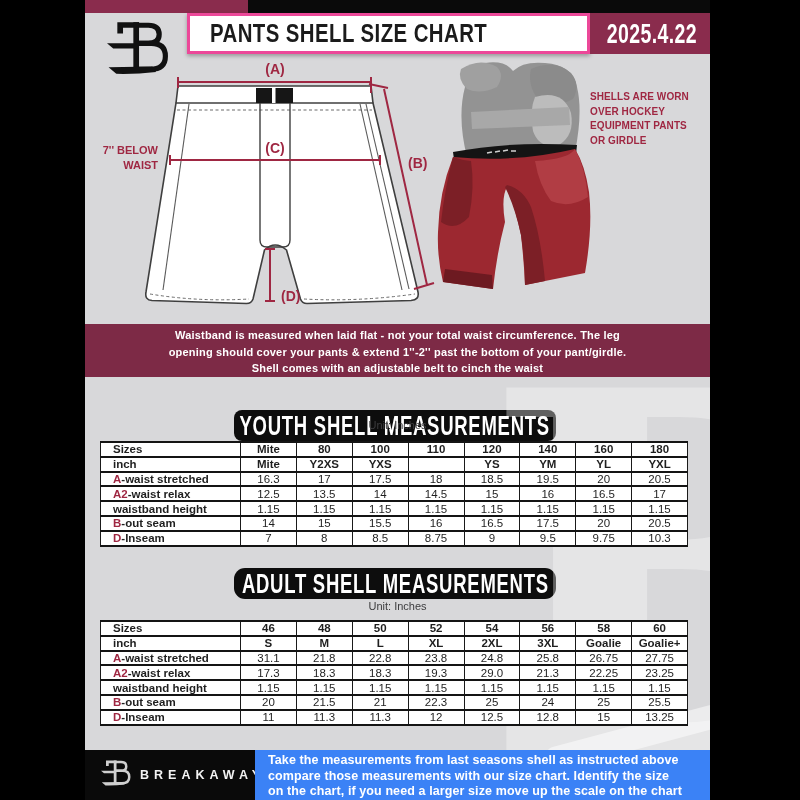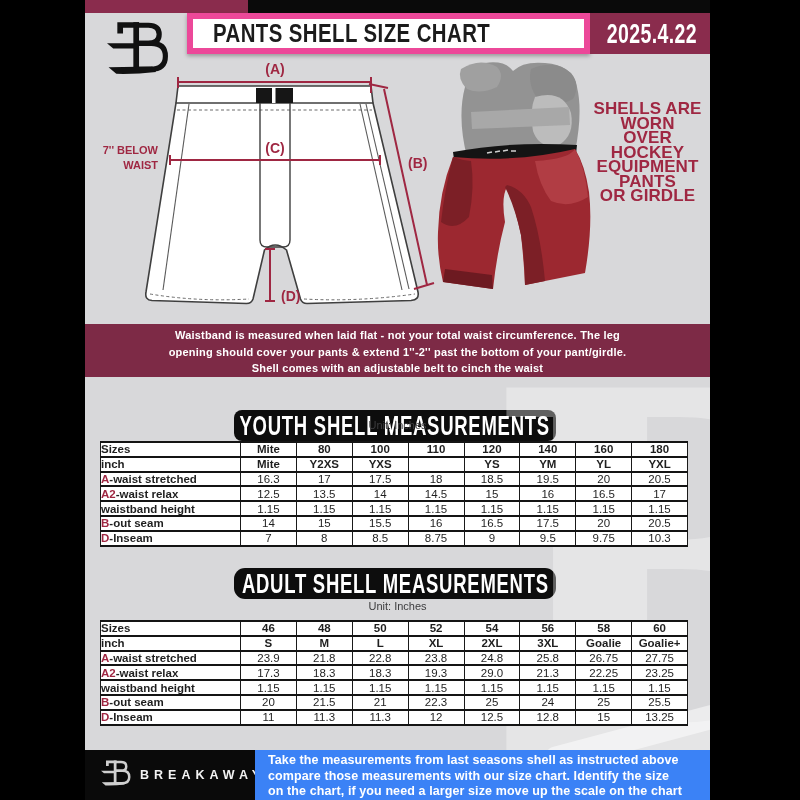--- a/index.html
+++ b/index.html
@@ -7,34 +7,34 @@
         font-family:"Liberation Sans",sans-serif;}
   .content{position:absolute;left:85px;top:0;width:625px;height:800px;background:#d8d8da;overflow:hidden;}
 
   
   .strip-black{position:absolute;left:0;top:0;width:625px;height:13px;background:#0a0a0a;}
   .strip-maroon{position:absolute;left:0;top:0;width:163px;height:13px;background:#8a2c4d;}
 
   
   .logo-box{position:absolute;left:22px;top:17px;width:62px;height:62px;color:#111;}
   .titlebar{position:absolute;left:102px;top:13px;width:403px;height:41px;background:#fff;
-            border:6px solid #ec4899;box-sizing:border-box;box-shadow:0 2px 4px rgba(0,0,0,.3);
+            border:3px solid #ec4899;box-sizing:border-box;box-shadow:0 2px 4px rgba(0,0,0,.3);
             display:flex;align-items:center;}
   .titlebar .t{display:inline-block;margin-left:20px;font-size:24px;font-weight:700;color:#1b1b1b;
                letter-spacing:.5px;transform:scale(.85,1.05);transform-origin:left center;white-space:nowrap;}
   .datebox{position:absolute;left:505px;top:13px;width:124px;height:41px;background:#8a2c4d;
            display:flex;align-items:center;justify-content:center;}
   .datebox .d{display:inline-block;font-size:25px;font-weight:700;color:#fff;letter-spacing:.5px;
               transform:scale(.78,1.08);white-space:nowrap;}
 
   
   .shorts-svg{position:absolute;left:18px;top:58px;}
   .pants-svg{position:absolute;left:350px;top:57px;}
-  .photo-note{position:absolute;left:505px;top:102px;width:115px;color:#9f2742;
-              font-size:17px;font-weight:700;line-height:14.5px;letter-spacing:.1px;text-align:center;}
+  .photo-note{position:absolute;left:505px;top:90px;width:115px;color:#9f2742;
+              font-size:10px;font-weight:700;line-height:14.5px;letter-spacing:.1px;}
 
   
   .notice{position:absolute;left:0;top:324px;width:625px;height:53px;background:#7d2a46;
           color:#fff;text-align:center;font-size:11px;font-weight:600;letter-spacing:.2px;
           line-height:16.5px;padding-top:3px;box-sizing:border-box;}
 
   
   .band{position:absolute;left:149px;width:322px;height:31px;background:#0d0d0d;border-radius:8px;
         display:flex;align-items:center;justify-content:center;}
   .band .b{display:inline-block;color:#fff;font-size:25px;font-weight:700;letter-spacing:1px;
@@ -45,21 +45,21 @@
 
   
   table.meas{position:absolute;left:15px;width:588px;border-collapse:collapse;table-layout:fixed;
              background:#fff;z-index:2;}
   table.meas.youth{top:441px;} table.meas.adult{top:620px;}
   table.meas td{border-left:1.5px solid #1a1a1a;border-right:1.5px solid #1a1a1a;
                 border-top:2.2px solid #141414;border-bottom:2.2px solid #141414;
                 height:12.8px;padding:0;font-size:11.5px;color:#1f1f1f;text-align:center;
                 overflow:hidden;white-space:nowrap;}
   table.meas col.lab{width:140px;}
-  table.meas td.rowlabel{text-align:left;font-weight:700;}
+  table.meas td.rowlabel{text-align:left;padding-left:12px;font-weight:700;}
   table.meas tr.hdr td{font-weight:700;}
   table.meas .pfx{color:#9f2742;font-weight:700;}
 
   
   .watermark-b{position:absolute;left:398px;top:352px;font-family:"DejaVu Serif",serif;
                font-weight:700;font-size:500px;line-height:.9;color:#fff;opacity:.34;z-index:1;}
   .watermark-swoosh{position:absolute;left:455px;top:712px;width:290px;height:24px;border-radius:12px;
                     background:#fff;opacity:.5;transform:rotate(-15deg);z-index:1;}
 
   
@@ -305,21 +305,21 @@
             <td>M</td>
             <td>L</td>
             <td>XL</td>
             <td>2XL</td>
             <td>3XL</td>
             <td>Goalie</td>
             <td>Goalie+</td>
           </tr>
           <tr>
             <td class="rowlabel"><span class="pfx">A</span>-waist stretched</td>
-            <td>23.9</td>
+            <td>31.1</td>
             <td>21.8</td>
             <td>22.8</td>
             <td>23.8</td>
             <td>24.8</td>
             <td>25.8</td>
             <td>26.75</td>
             <td>27.75</td>
           </tr>
           <tr>
             <td class="rowlabel"><span class="pfx">A2</span>-waist relax</td>

